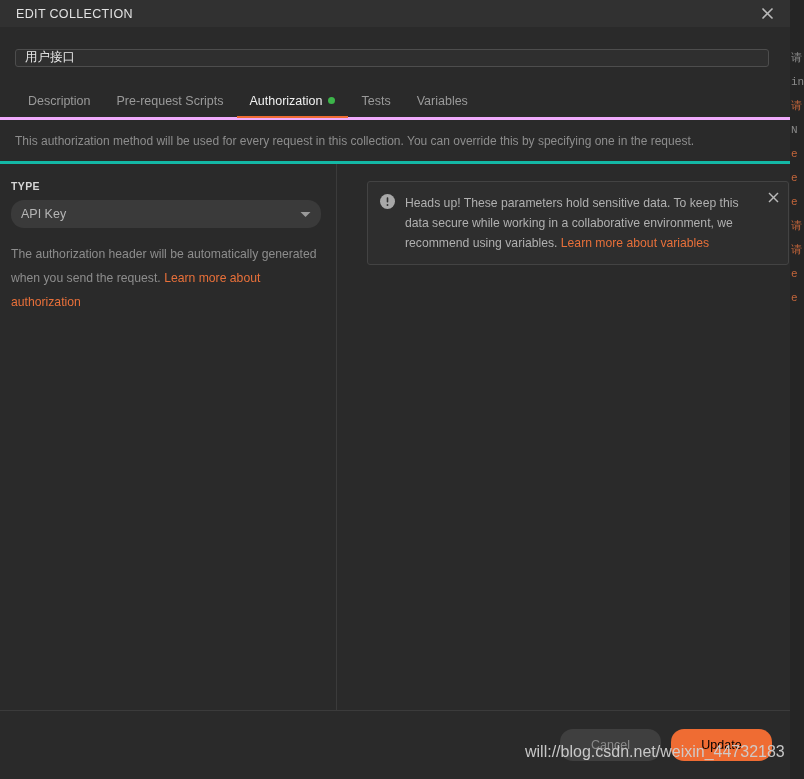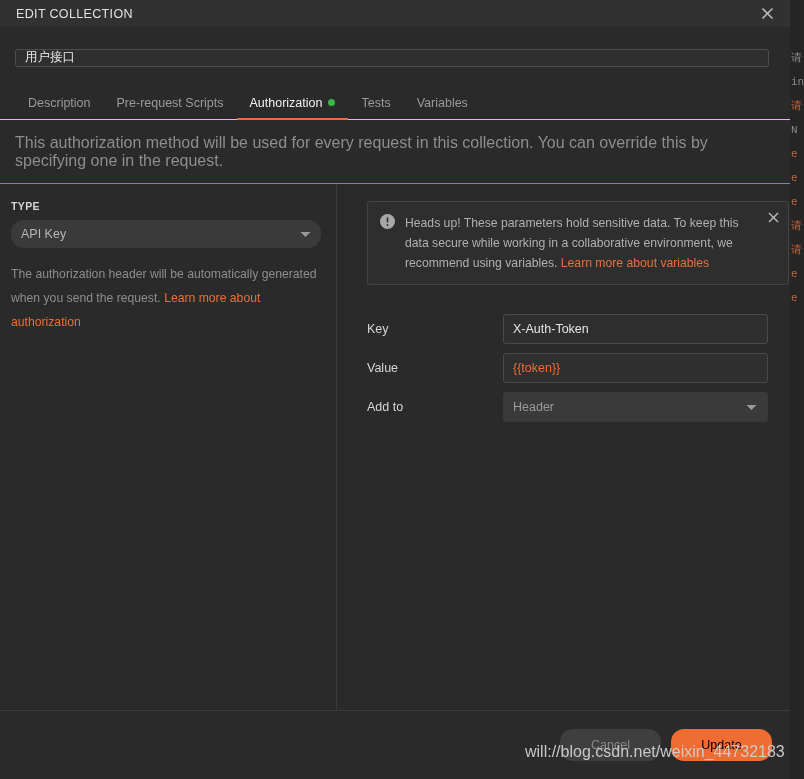--- a/index.html
+++ b/index.html
@@ -103,21 +103,21 @@
     padding: 0 9px;
     outline: none;
   }
 
   
   .tabs-row {
     margin-top: 21px;
     display: flex;
     align-items: flex-end;
     padding: 0 15px;
-    border-bottom: 1px solid #f0abfc;
+    border-bottom: 3px solid #f0abfc;
     height: 32px;
   }
   .tab {
     position: relative;
     font-size: 12.5px;
     color: #9a9a9a;
     padding: 0 13px 9px 13px;
     cursor: pointer;
     white-space: nowrap;
     display: flex;
@@ -135,23 +135,23 @@
   .tab-dot {
     width: 7px; height: 7px;
     border-radius: 50%;
     background: #3cb54a;
     display: inline-block;
   }
 
   
   .info-strip {
     padding: 14px 15px 13px 15px;
-    font-size: 16px;
+    font-size: 12px;
     color: #8d8d8d;
-    border-bottom: 1px solid #14b8a6;
+    border-bottom: 3px solid #14b8a6;
   }
 
   
   .auth-area {
     flex: 1 1 auto;
     display: flex;
     min-height: 0;
   }
   .auth-left {
     width: 337px;
@@ -408,45 +408,20 @@
             <span>Heads up! These parameters hold sensitive data. To keep this data secure while working in a collaborative environment, we recommend using variables. </span><span class="link">Learn more about variables</span>
           </div>
           <span class="callout-close">
             <svg width="11" height="11" viewBox="0 0 11 11" aria-hidden="true">
               <line x1="1" y1="1" x2="10" y2="10" stroke="#b9b9b9" stroke-width="1.4"></line>
               <line x1="10" y1="1" x2="1" y2="10" stroke="#b9b9b9" stroke-width="1.4"></line>
             </svg>
           </span>
         </div>
 
-        <div class="kv-form">
-
-          <div class="kv-row">
-            <div class="kv-label">Key</div>
-            <input class="kv-input" type="text" value="X-Auth-Token" style="">
-          </div>
-
-          <div class="kv-row">
-            <div class="kv-label">Value</div>
-            <input class="kv-input var-value" type="text" value="{{token}}" style="">
-          </div>
-
-          <div class="kv-row">
-            <div class="kv-label">Add to</div>
-            <div class="kv-select">
-              <span>Header</span>
-              <span class="caret">
-                <svg width="11" height="7" viewBox="0 0 11 7" aria-hidden="true">
-                  <path d="M0.5 1 L5.5 6 L10.5 1 Z" fill="#9a9a9a"></path>
-                </svg>
-              </span>
-            </div>
-          </div>
-
-        </div>
       </div>
     </div>
   </div>
 
   <div class="modal-footer">
     <button class="btn btn-cancel">Cancel</button>
     <button class="btn btn-update">Update</button>
   </div>
 
 </div>

